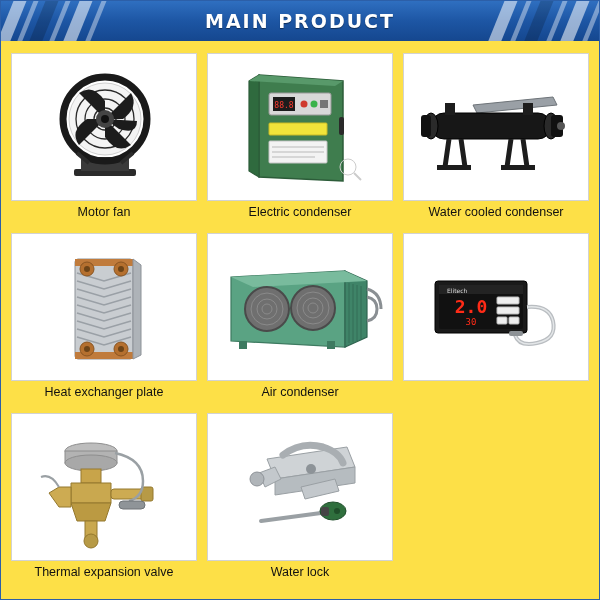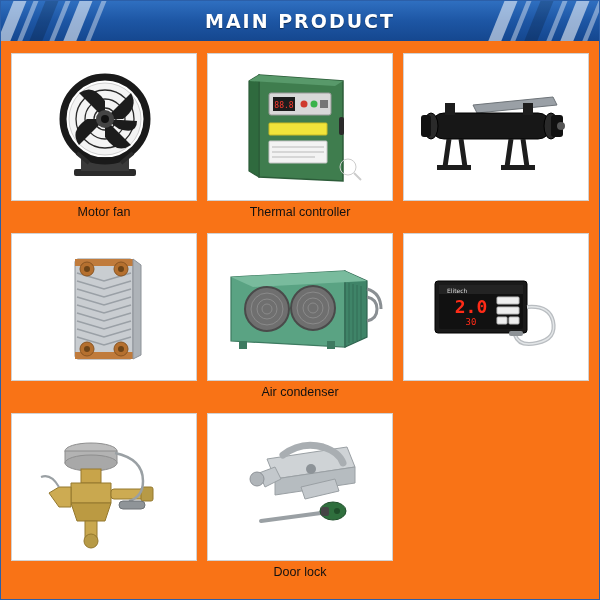--- a/index.html
+++ b/index.html
@@ -12,21 +12,21 @@
     background: #ffffff;
     font-family: "Liberation Sans", sans-serif;
     overflow: hidden;
   }
   .page {
     position: relative;
     width: 600px;
     height: 600px;
     box-sizing: border-box;
     border: 1px solid #2c5fa8;
-    background: #f97316;
+    background: #fde047;
   }
   
   .banner {
     position: relative;
     height: 40px;
     background: #1f5fb0;
     background: linear-gradient(to bottom, #2f6fc0 0%, #1d56a4 50%, #15478f 100%);
     overflow: hidden;
     display: flex;
     align-items: center;
@@ -183,21 +183,21 @@
           <rect x="54" y="84" width="58" height="22" rx="1" fill="#f3f3f3" stroke="#c5c5c5"></rect>
           <g stroke="#b9b9b9" stroke-width="1">
             <path d="M57 90 H109 M57 95 H109 M57 100 H100"></path>
           </g>
 
           <rect x="124" y="60" width="5" height="18" rx="2" fill="#2a2a2a"></rect>
           <circle cx="133" cy="110" r="8" fill="none" stroke="#cccccc" stroke-width="1"></circle>
           <path d="M139 116 L146 123" stroke="#cccccc" stroke-width="2"></path>
         </svg>
       </div>
-      <div class="caption">Thermal controller</div>
+      <div class="caption">Electric condenser</div>
     </div>
 
     <div class="cell">
       <div class="thumb">
         <svg width="170" height="140" viewBox="0 0 170 140">
           <rect x="0" y="0" width="170" height="140" fill="#ffffff"></rect>
 
           <path d="M62 48 L142 40 L146 48 L66 56 Z" fill="#9aa0a6" stroke="#6d7378"></path>
 
           <rect x="20" y="56" width="120" height="26" rx="13" fill="#171717" stroke="#000"></rect>
@@ -211,20 +211,21 @@
           <rect x="112" y="46" width="10" height="12" fill="#1d1d1d"></rect>
 
           <path d="M38 82 L34 110 M50 82 L54 110" stroke="#1d1d1d" stroke-width="5"></path>
           <path d="M100 82 L96 110 M112 82 L116 110" stroke="#1d1d1d" stroke-width="5"></path>
           <rect x="26" y="108" width="34" height="5" fill="#1d1d1d"></rect>
           <rect x="90" y="108" width="34" height="5" fill="#1d1d1d"></rect>
 
           <circle cx="150" cy="69" r="4" fill="#555"></circle>
         </svg>
       </div>
+      <div class="caption">Water cooled condenser</div>
     </div>
 
     <div class="cell">
       <div class="thumb">
         <svg width="170" height="140" viewBox="0 0 170 140">
           <rect x="0" y="0" width="170" height="140" fill="#ffffff"></rect>
 
           <rect x="56" y="22" width="58" height="100" rx="3" fill="#c9cdd1" stroke="#8d9298"></rect>
 
           <g stroke="#9aa0a6" stroke-width="1.6" fill="none">
@@ -247,20 +248,21 @@
           <circle cx="68" cy="112" r="7" fill="#b5702f" stroke="#8a5522"></circle>
           <circle cx="102" cy="112" r="7" fill="#b5702f" stroke="#8a5522"></circle>
           <circle cx="68" cy="32" r="3" fill="#6d4418"></circle>
           <circle cx="102" cy="32" r="3" fill="#6d4418"></circle>
           <circle cx="68" cy="112" r="3" fill="#6d4418"></circle>
           <circle cx="102" cy="112" r="3" fill="#6d4418"></circle>
 
           <path d="M114 22 L122 28 L122 118 L114 122 Z" fill="#aeb3b8" stroke="#8d9298"></path>
         </svg>
       </div>
+      <div class="caption">Heat exchanger plate</div>
     </div>
 
     <div class="cell">
       <div class="thumb">
         <svg width="170" height="140" viewBox="0 0 170 140">
           <rect x="0" y="0" width="170" height="140" fill="#ffffff"></rect>
 
           <path d="M16 40 L130 34 L130 110 L16 104 Z" fill="#5aa383" stroke="#3d7a60" stroke-width="1.2"></path>
           <path d="M130 34 L152 44 L152 100 L130 110 Z" fill="#3f8468" stroke="#2f6450" stroke-width="1.2"></path>
           <path d="M16 40 L130 34 L152 44 L38 50 Z" fill="#79bb9d"></path>
@@ -341,20 +343,21 @@
           <rect x="66" y="104" width="12" height="18" fill="#c9a84f" stroke="#94782e"></rect>
           <circle cx="72" cy="124" r="7" fill="#b79a46" stroke="#94782e"></circle>
 
           <path d="M96 36 q28 6 28 28 q0 16 -14 20" fill="none" stroke="#9aa0a4" stroke-width="2.5"></path>
 
           <rect x="100" y="84" width="26" height="8" rx="4" fill="#8f9498" stroke="#6e7377"></rect>
 
           <path d="M40 70 q-8 -14 -18 -10" fill="none" stroke="#9aa0a4" stroke-width="2"></path>
         </svg>
       </div>
+      <div class="caption">Thermal expansion valve</div>
     </div>
 
     <div class="cell">
       <div class="thumb">
         <svg width="170" height="140" viewBox="0 0 170 140">
           <rect x="0" y="0" width="170" height="140" fill="#ffffff"></rect>
 
           <path d="M52 42 L132 30 L140 50 L60 62 Z" fill="#cfd3d6" stroke="#9aa0a4"></path>
           <path d="M60 62 L140 50 L140 66 L60 78 Z" fill="#b6bcc0" stroke="#9aa0a4"></path>
 
@@ -367,17 +370,17 @@
 
           <path d="M86 70 L120 62 L124 74 L90 82 Z" fill="#c3c8cc" stroke="#9aa0a4"></path>
 
           <path d="M46 104 L106 96" stroke="#9aa0a4" stroke-width="4" stroke-linecap="round"></path>
 
           <ellipse cx="118" cy="94" rx="13" ry="9" fill="#2f6f3d" stroke="#1f4e2a"></ellipse>
           <rect x="106" y="90" width="8" height="9" rx="2" fill="#454545"></rect>
           <circle cx="122" cy="94" r="3" fill="#1f4e2a"></circle>
         </svg>
       </div>
-      <div class="caption">Door lock</div>
+      <div class="caption">Water lock</div>
     </div>
 
   </div>
 </div>
 
 </body></html>

